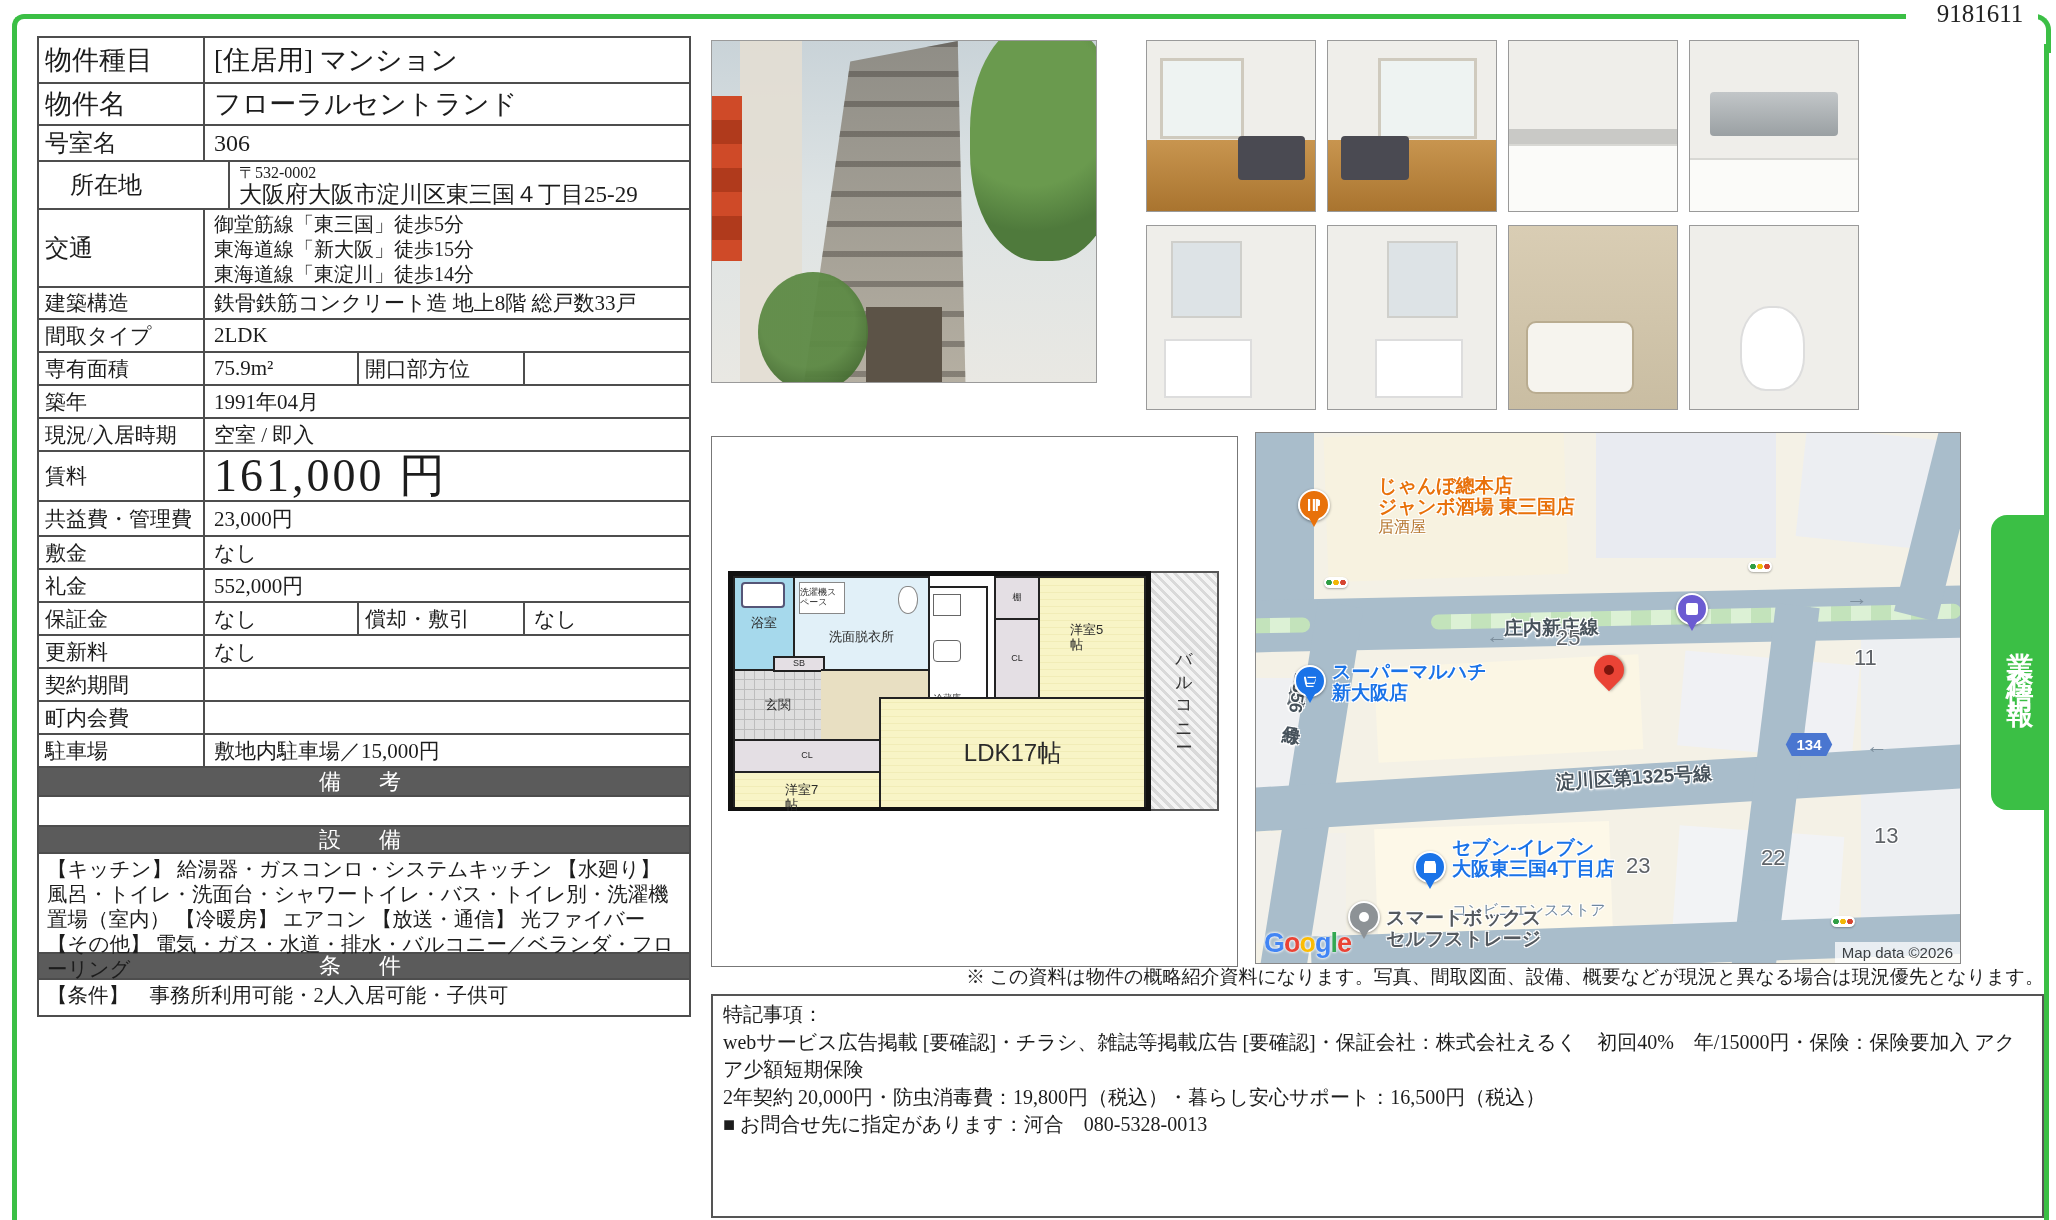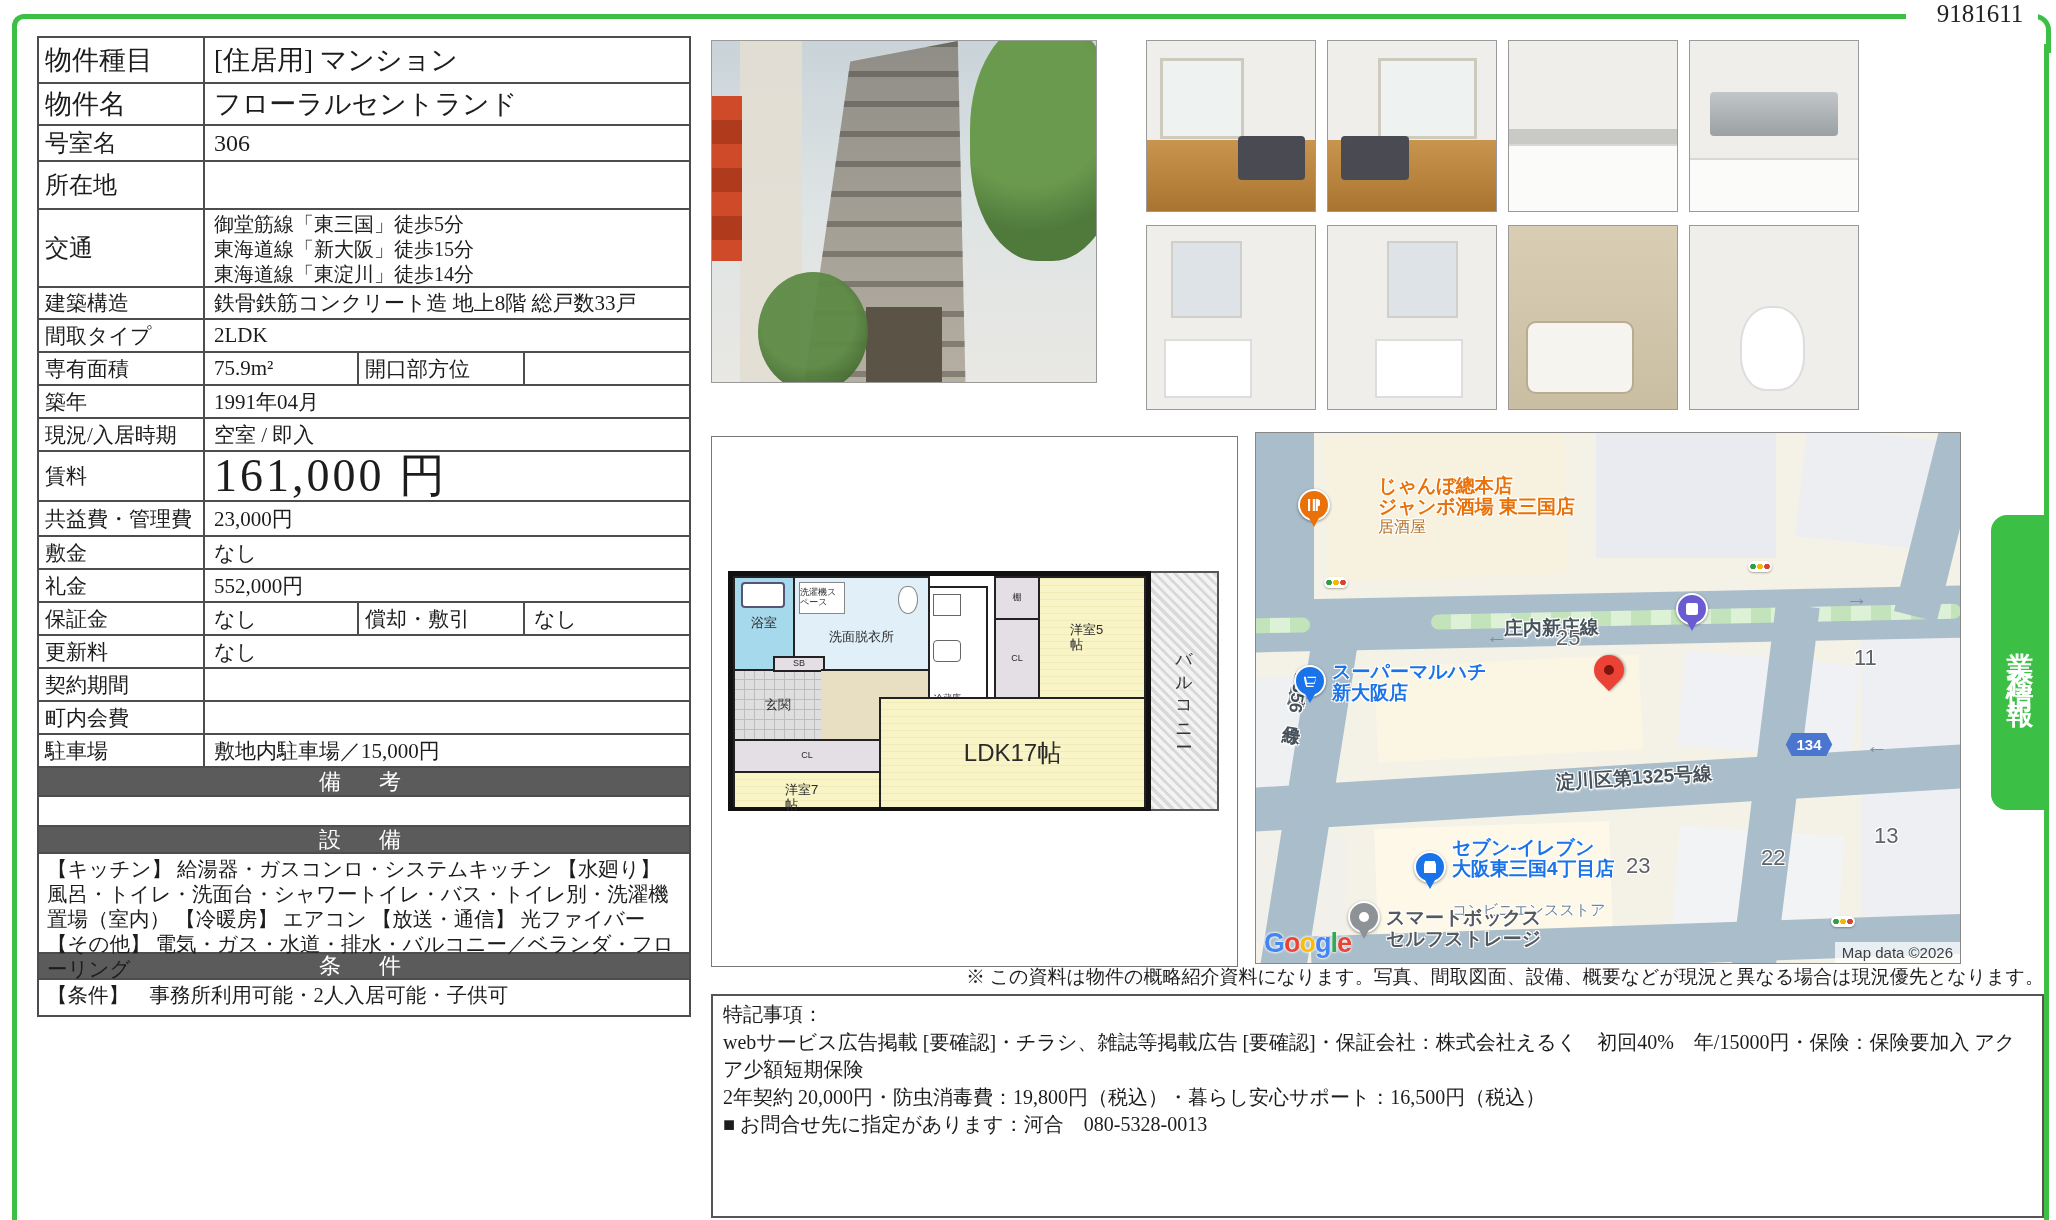--- a/index.html
+++ b/index.html
@@ -23,21 +23,21 @@
   .ptable{position:absolute;left:37px;top:36px;width:650px;border:2px solid #4d4d4d;background:#fff;}
   .prow{display:flex;border-top:2px solid #4d4d4d;box-sizing:border-box;align-items:stretch;}
   .prow:first-child{border-top:none;}
   .plabel{width:166px;min-width:166px;border-right:2px solid #4d4d4d;box-sizing:border-box;
       padding:1px 6px;display:flex;align-items:center;font-size:21px;}
   .pvalue{flex:1;padding:1px 9px;display:flex;align-items:center;font-size:21px;box-sizing:border-box;}
   .pvalue.col2{flex:none;width:154px;border-right:2px solid #4d4d4d;}
   .plabel.mid{border-left:none;}
   .fs27{font-size:27px;}
   .fs24{font-size:24px;}
-  .h44{height:44px;}.h42{height:42px;}.h36{height:36px;}.h48{height:48px;}.h78{height:78px;}
+  .h44{height:44px;}.h42{height:42px;}.h36{height:36px;}.h48{height:48px;padding-left:25px;}.h78{height:78px;}
   .h32{height:32px;}.h33{height:33px;}.h50{height:50px;}.h35{height:35px;}.h30{height:30px;}
   .stack{display:block;padding-top:2px;}
   .postal{display:block;font-size:16px;line-height:1.1;}
   .addr{display:block;font-size:23px;line-height:1.15;}
   .tline{display:block;font-size:20px;line-height:1.25;}
   .rent-big{font-size:46px;letter-spacing:3px;}
   .sbar{background:#5b5b5b;color:#fff;display:flex;align-items:center;justify-content:center;
       font-size:22px;letter-spacing:8px;border-top:2px solid #4d4d4d;box-sizing:border-box;}
   .sbar.h29{height:29px;}.sbar.h27{height:27px;}.sbar.h26{height:26px;}
   .freeblock{display:block;padding:3px 8px;font-size:20.5px;line-height:1.22;box-sizing:border-box;
@@ -178,20 +178,26 @@
     <div class="prow h42">
       <div class="plabel fs27">物件名</div>
       <div class="pvalue fs27">フローラルセントランド</div>
     </div>
     <div class="prow h36">
       <div class="plabel fs24">号室名</div>
       <div class="pvalue fs24">306</div>
     </div>
     <div class="prow h48">
       <div class="plabel fs24">所在地</div>
+      <div class="pvalue">
+        <span class="stack">
+          <span class="postal">〒532-0002</span>
+          <span class="addr">大阪府大阪市淀川区東三国４丁目25-29</span>
+        </span>
+      </div>
     </div>
     <div class="prow h78">
       <div class="plabel fs24">交通</div>
       <div class="pvalue">
         <span class="stack">
           <span class="tline">御堂筋線「東三国」徒歩5分</span>
           <span class="tline">東海道線「新大阪」徒歩15分</span>
           <span class="tline">東海道線「東淀川」徒歩14分</span>
         </span>
       </div>

